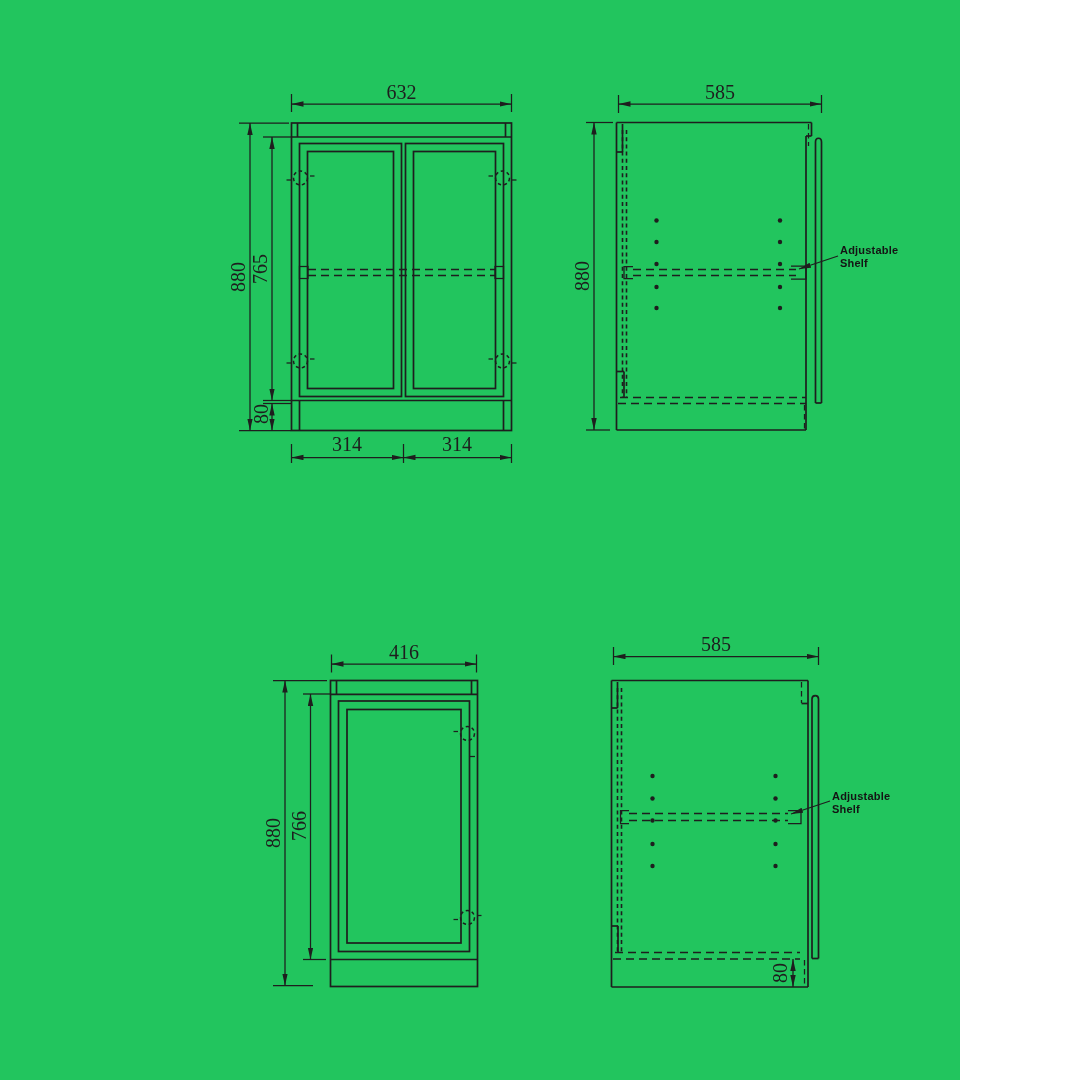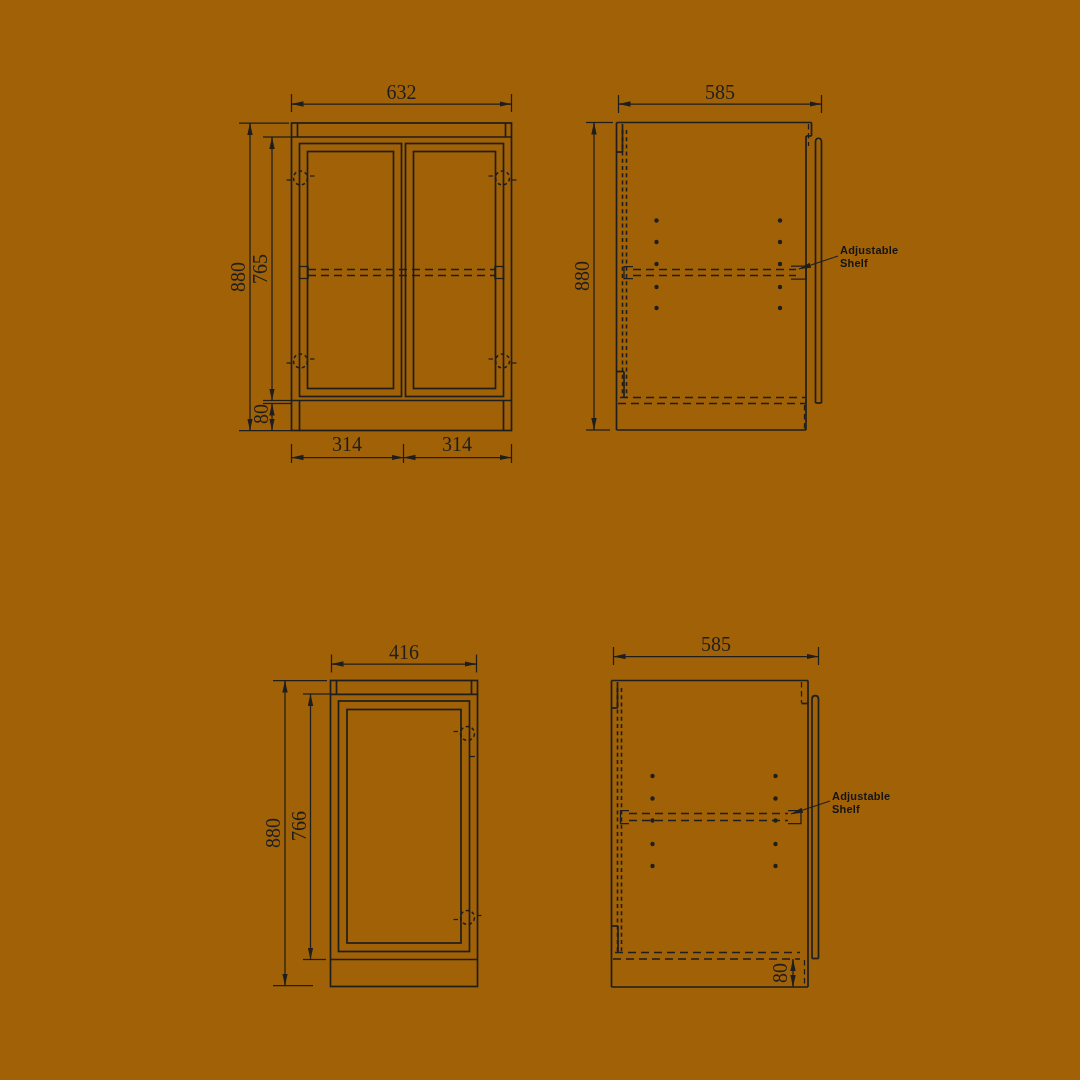--- a/index.html
+++ b/index.html
@@ -1,16 +1,16 @@
 <!DOCTYPE html>
 <html><head>
 <meta charset="utf-8">
 <style>
   html,body{margin:0;padding:0;background:#ffffff;}
-  .canvas{position:relative;width:1080px;height:1080px;background:#a16207;overflow:hidden;
+  .canvas{position:relative;width:960px;height:1080px;background:#22c55e;overflow:hidden;
           font-family:"Liberation Sans",sans-serif;}
   svg{display:block;}
   .ln{stroke:#1e1e1e;stroke-width:1.7;fill:none;}
   .md{stroke:#1e1e1e;stroke-width:1.6;fill:none;}
   .tn{stroke:#1e1e1e;stroke-width:1.25;fill:none;}
   .dash{stroke-dasharray:8 5;}
   .dashv{stroke-dasharray:4 3.2;}
   .dashs{stroke-dasharray:5.5 3.5;}
   .hinge{stroke-dasharray:3.4 2.8;stroke-width:1.5;}
   .dot{fill:#1e1e1e;stroke:none;}

